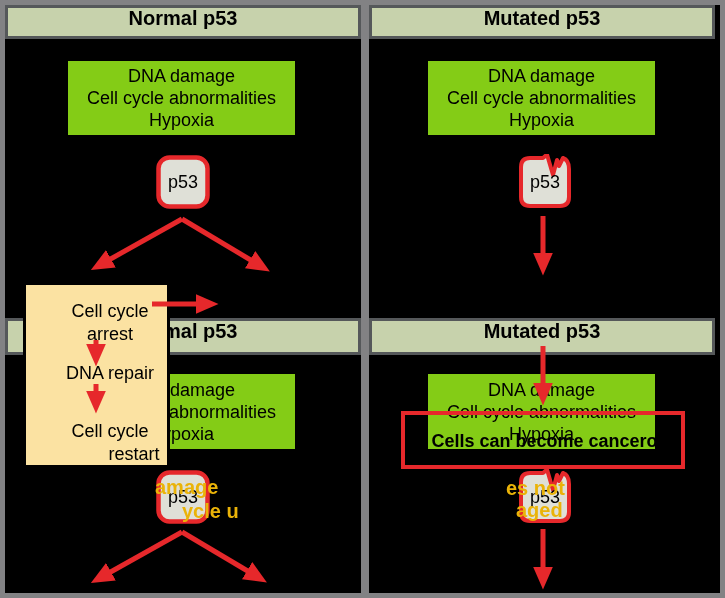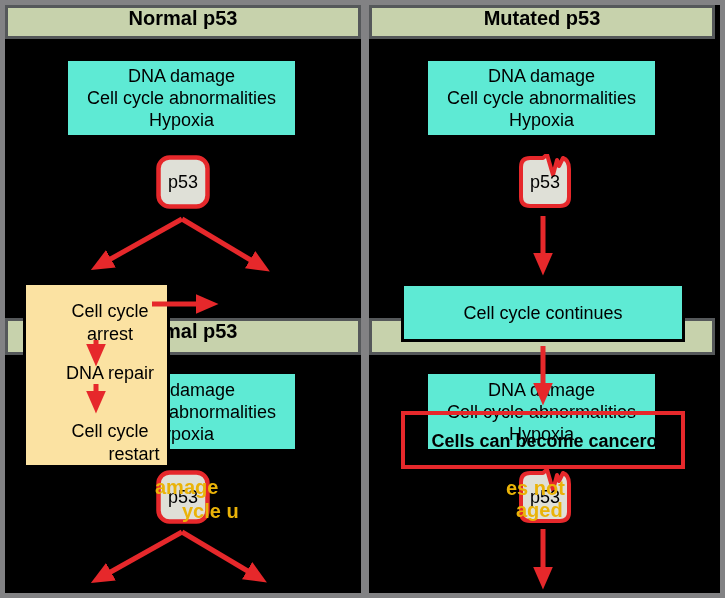--- a/index.html
+++ b/index.html
@@ -7,21 +7,21 @@
     position:relative;width:725px;height:598px;background:#000;
     overflow:hidden;font-family:"Liberation Sans",sans-serif;color:#000;
   }
   .abs{position:absolute;}
   .bar{
     background:#C7D2AC;border:3px solid #55585A;box-sizing:border-box;
     display:flex;align-items:flex-start;justify-content:center;
     font-weight:bold;font-size:20px;line-height:20px;
   }
   .tan{
-    background:#5eead4;border:3px solid #000;box-sizing:border-box;
+    background:#84cc16;border:3px solid #000;box-sizing:border-box;
     display:flex;flex-direction:column;justify-content:center;
     text-align:center;font-size:18px;line-height:22px;
   }
   .boxline{display:block;}
   .tallline{
     position:absolute;width:168px;left:26px;text-align:center;
     font-size:18px;line-height:22px;
   }
   .p53wrap{width:57px;height:57px;}
   .p53label{
@@ -131,23 +131,20 @@
   </div>
 
   <div class="abs main" style="left:23px;top:282px;width:147px;height:186px;background:#FBE2A2;border:3px solid #000;box-sizing:border-box;"></div>
   <div class="tallline main" style="top:300px;z-index:11;">Cell cycle</div>
   <div class="tallline main" style="top:323px;z-index:11;">arrest</div>
   <div class="tallline main" style="top:362px;z-index:11;">DNA repair</div>
   <div class="tallline main" style="top:420px;z-index:11;">Cell cycle</div>
   <div class="tallline main" style="top:443px;z-index:11;margin-left:24px;">restart</div>
 
 
-  <div class="abs tan main" style="left:401px;top:283px;width:284px;height:59px;">
-    <span class="boxline">Cell cycle continues</span>
-  </div>
 
   <svg class="arrowlayer" width="725" height="598" viewBox="0 0 725 598" style="z-index:12">
     <defs>
       <marker id="h1" markerWidth="4.6" markerHeight="4" refX="0.9" refY="2" orient="auto">
         <path d="M0,0 L4.6,2 L0,4 Z" fill="#E6282B"></path>
       </marker>
     </defs>
     <line x1="182" y1="219" x2="107" y2="261" stroke="#E6282B" stroke-width="5" marker-end="url(#h1)"></line>
     <line x1="182" y1="219" x2="254" y2="262" stroke="#E6282B" stroke-width="5" marker-end="url(#h1)"></line>
     <line x1="152" y1="304" x2="200" y2="304" stroke="#E6282B" stroke-width="5" marker-end="url(#h1)"></line>

